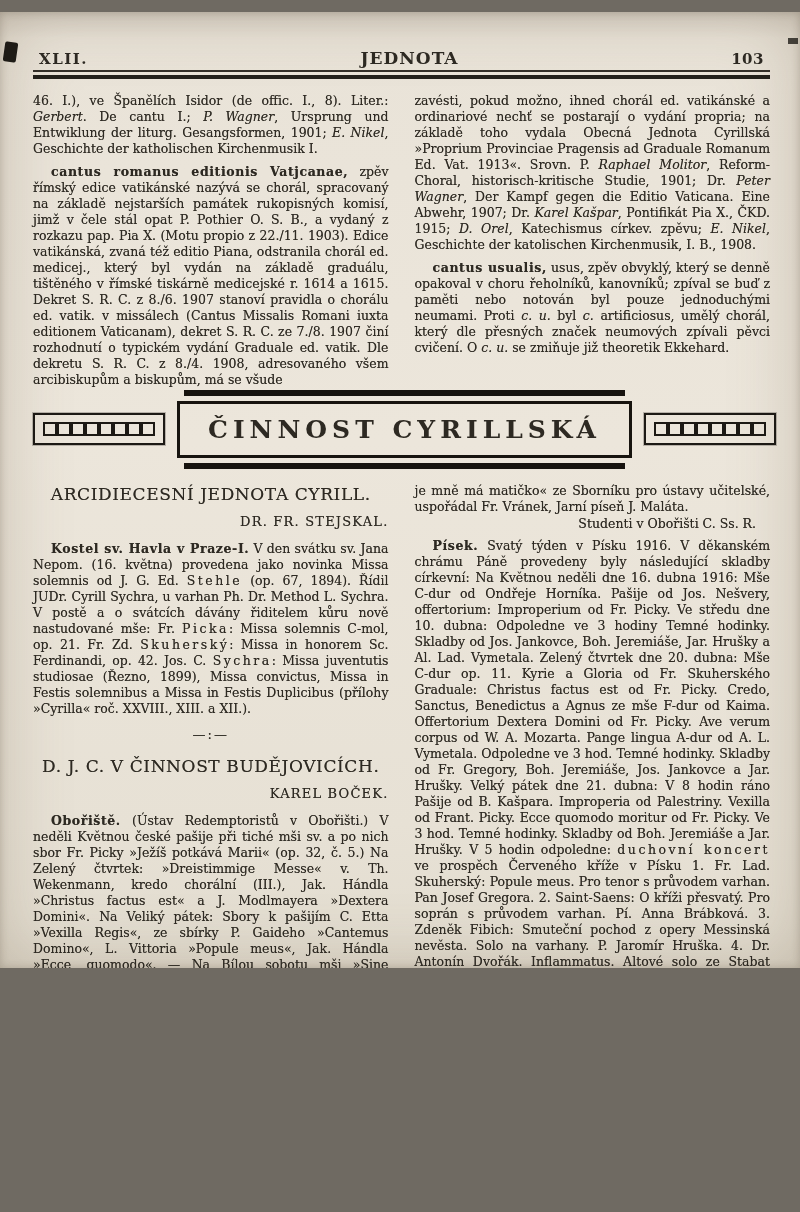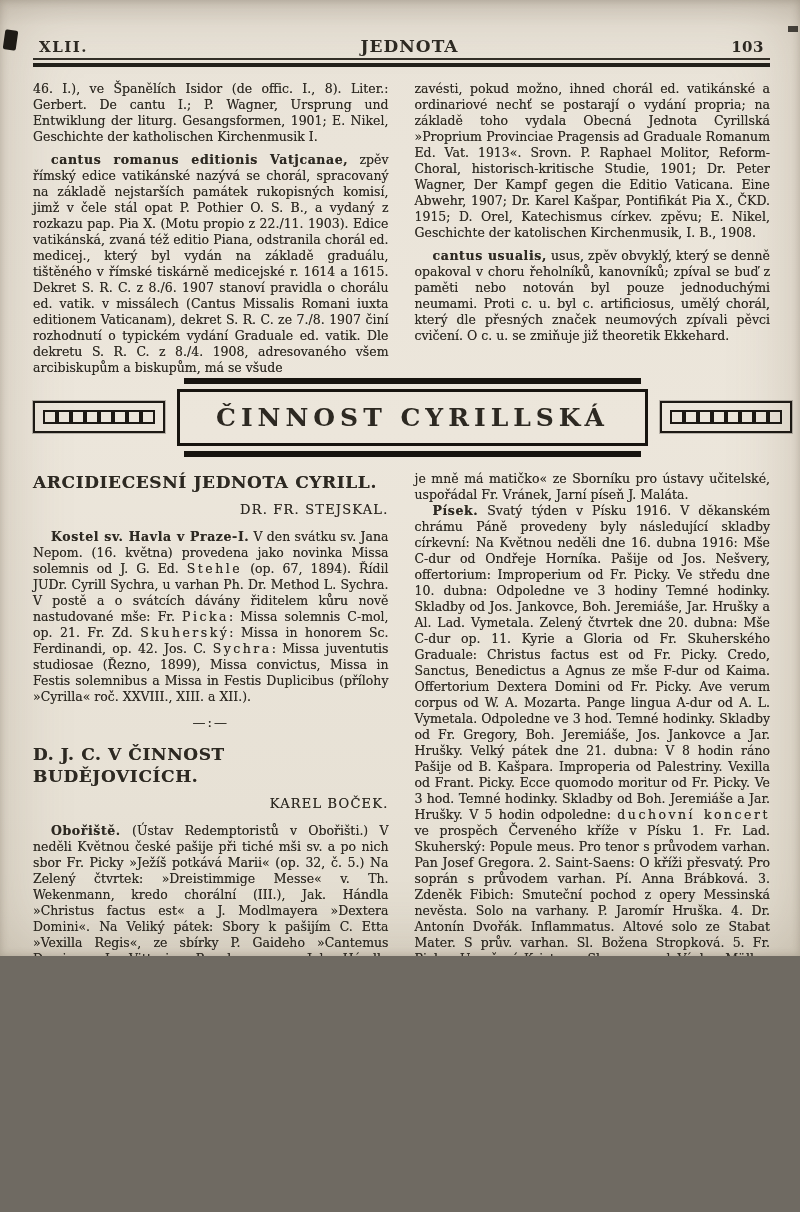--- a/index.html
+++ b/index.html
@@ -1,19 +1,19 @@
 <!DOCTYPE html>
 <html><head>
 <meta charset="utf-8">
 <style>
   html,body{margin:0;padding:0;background:#6f6a62;}
   .page{
     position:relative;
     width:800px;height:956px;
-    margin:0 auto;
+    margin:12px auto;
     box-sizing:border-box;
     padding:10px 30px 0 33px;
     background:linear-gradient(180deg,#d8d1c6 0px,#e9e3d8 26px,#ece6db 45%,#e7e1d5 85%,#e2dccf 100%);
     box-shadow:inset 0 0 70px rgba(110,95,70,.28), inset 0 0 8px rgba(60,50,35,.25);
     font-family:"DejaVu Serif","Liberation Serif",serif;
     color:#2d2922;
     overflow:hidden;
   }
   .mark{position:absolute;background:#1e1b16;}
   .mark1{left:4px;top:30px;width:13px;height:20px;border-radius:2px;transform:rotate(8deg);}
@@ -24,31 +24,31 @@
   .h-right{font-size:15px;letter-spacing:.5px;}
   .rule-thin{height:2px;background:#332f28;margin-top:1px;}
   .rule-thick{height:4px;background:#22201a;margin-top:3px;}
   .top-columns{display:flex;gap:26px;margin-top:14px;height:272px;}
   .bottom-columns{display:flex;gap:26px;margin-top:6px;}
   .col{flex:1;min-width:0;text-align:justify;font-size:12.5px;line-height:16px;text-shadow:0 0 .4px rgba(45,41,34,.6);}
   p.para{margin:0 0 0 0;}
   p.para + p.para{margin-top:7px;}
   p.para.indent{text-indent:18px;}
   .b{font-weight:bold;letter-spacing:.6px;}
-  .i{}
+  .i{font-style:italic;}
   .sp{letter-spacing:2.5px;}
   .banner-row{display:flex;align-items:center;height:88px;margin:20px 0 10px 0;}
   .sq-strip{flex:1;display:flex;justify-content:space-between;align-items:center;border:2px solid #1c1914;padding:4px 8px;height:20px;box-shadow:0 0 0 1px rgba(28,25,20,.25);}
   .sq{width:14px;height:14px;border:2px solid #1c1914;box-sizing:border-box;}
-  .banner-box{position:relative;border:3px solid #17140f;padding:11px 36px;margin:0 12px;text-align:center;}
+  .banner-box{position:relative;border:3px solid #17140f;padding:11px 28px;margin:0 12px;text-align:center;}
   .banner-box::before,.banner-box::after{content:"";position:absolute;left:4px;right:4px;height:6px;background:#17140f;}
   .banner-box::before{top:-14px;}
   .banner-box::after{bottom:-14px;}
   .banner-title{font-size:25px;font-weight:bold;letter-spacing:5px;white-space:nowrap;}
-  .section-title{text-align:left;font-weight:bold;font-size:17px;line-height:22px;letter-spacing:.6px;text-indent:0;}
+  .section-title{text-align:center;font-weight:normal;font-size:17px;line-height:22px;letter-spacing:.6px;text-indent:0;}
   .section-title.s2{margin-top:4px;}
   .section-author{text-align:right;font-size:13px;letter-spacing:1.2px;margin:9px 0 11px 0;}
   .divider{text-align:center;font-size:13px;letter-spacing:2px;margin:10px 0 12px 0;}
   .signature{text-align:right;padding-right:14px;margin:1px 0 6px 0;}
 </style>
 </head>
 <body>
 
 <div class="page">
   <div class="mark mark1"></div>
@@ -112,18 +112,19 @@
       <div class="section-title s2">D. J. C. V ČINNOST BUDĚJOVICÍCH.</div>
       <div class="section-author">KAREL BOČEK.</div>
       <div id="s2-paras">
           <p class="para indent"><span class="b">Obořiště.</span><span> (Ústav Redemptoristů v Obořišti.) V neděli Květnou české pašije při tiché mši sv. a po nich sbor Fr. Picky »Ježíš potkává Marii« (op. 32, č. 5.) Na Zelený čtvrtek: »Dreistimmige Messe« v. Th. Wekenmann, kredo chorální (III.), Jak. Hándla »Christus factus est« a J. Modlmayera »Dextera Domini«. Na Veliký pátek: Sbory k pašijím C. Etta »Vexilla Regis«, ze sbírky P. Gaideho »Cantemus Domino«, L. Vittoria »Popule meus«, Jak. Hándla »Ecce, quomodo«. — Na Bílou sobotu mši »Sine domine« J. Nešvery. Ostatní části chorálně. Při temných hodinkách přednesli jsme III. Lamentace pro Zelený čtvrtek a Velký pátek v čtyřhlasém chorálu, pro Bílou sobotu »III. Lamentatio« v. J. G. E. Stehle (op. 42.) Z nově nacvičených motett uvádím: »Laetentur coeli« F. Drücklmayera, Jos. Gubera »Veritas mea« a »Diffusa est«. Ze sbírky »XV Offertoria« (op. 111.) Nově cvičíme mši Fr. Witta »M. in nou. St. Francisci Xav.« (op. 8a.) Při domácí slavnosti ke cti P. Marie, Matky Ustavičné Pomoci přednesli jsme: »Diffusa est« Palestrina-Bewerunge a J Modlmayera »Salve Regina« pro dva sbory. Při jiné slavnosti zapěli jsme Pav. Jil. Kaboně »Modlitbu« (slavnostní sbor pro mužské hlasy.) — O jmeninách P. Josefa Kučery, prefekta studií, přednesli slavnostní sbor »Modlitbu« od J. Šafaříka a Pav Jil. Kaboně, »Žežuličku« K. Knittla, »Po boji« N. Kubáta ze sbírky X mužských sborů od téhož, pak písně národní »Čí to koníčky?« »Líto</span></p>
         </div>
     </div>
     <div class="col">
       <div id="br-cont">
           <p class="para"><span>je mně má matičko« ze Sborníku pro ústavy učitelské, uspořádal Fr. Vránek, Jarní píseň J. Maláta.</span></p>
         </div>
+      <div class="signature">Studenti v Obořišti C. Ss. R.</div>
       <div id="br-paras">
           <p class="para indent"><span class="b">Písek.</span><span> Svatý týden v Písku 1916. V děkanském chrámu Páně provedeny byly následující skladby církevní: Na Květnou neděli dne 16. dubna 1916: Mše C-dur od Ondřeje Horníka. Pašije od Jos. Nešvery, offertorium: Improperium od Fr. Picky. Ve středu dne 10. dubna: Odpoledne ve 3 hodiny Temné hodinky. Skladby od Jos. Jankovce, Boh. Jeremiáše, Jar. Hrušky a Al. Lad. Vymetala. Zelený čtvrtek dne 20. dubna: Mše C-dur op. 11. Kyrie a Gloria od Fr. Skuherského Graduale: Christus factus est od Fr. Picky. Credo, Sanctus, Benedictus a Agnus ze mše F-dur od Kaima. Offertorium Dextera Domini od Fr. Picky. Ave verum corpus od W. A. Mozarta. Pange lingua A-dur od A. L. Vymetala. Odpoledne ve 3 hod. Temné hodinky. Skladby od Fr. Gregory, Boh. Jeremiáše, Jos. Jankovce a Jar. Hrušky. Velký pátek dne 21. dubna: V 8 hodin ráno Pašije od B. Kašpara. Improperia od Palestriny. Vexilla od Frant. Picky. Ecce quomodo moritur od Fr. Picky. Ve 3 hod. Temné hodinky. Skladby od Boh. Jeremiáše a Jar. Hrušky. V 5 hodin odpoledne: </span><span class="sp">duchovní koncert</span><span> ve prospěch Červeného kříže v Písku 1. Fr. Lad. Skuherský: Popule meus. Pro tenor s průvodem varhan. Pan Josef Gregora. 2. Saint-Saens: O kříži přesvatý. Pro soprán s průvodem varhan. Pí. Anna Brábková. 3. Zdeněk Fibich: Smuteční pochod z opery Messinská nevěsta. Solo na varhany. P. Jaromír Hruška. 4. Dr. Antonín Dvořák. Inflammatus. Altové solo ze Stabat Mater. S prův. varhan. Sl. Božena Stropková. 5. Fr. Picka: Umučení Kristovo. Slova napsal Václav Müller. Osm sborů pro mužské hlasy. 1. Vjezd Kristův do Jerusalema. 2. Kristus bičován. 3. Ježíš trním korunován. 4. Kristus klesá. 5. Ježíš potkává Marii. 6. Smrt Kristova. 7. Pohřeb Kristův. 8. Z mrtvých vstání. Bílá sobota dne 22. dubna: V 8 hodin ráno obřady církevní. Po 9. hodině slavná mše sv. Kyrie ze mše G-dur, od Horníka. Gloria, Sanctus, Benedictus ze mše Es-dur od A. L. Vymetala. Tractus, Laudate — Magnificat chorální. V půl sedmé hod. večer: Vzkříšení. Hodinky chorálně. Průvod po městě. Te Deum pro smíšené hlasy, varhany, trombi, tromboni a tympani od K. Voborského. Regina coeli s prův. varhan od On. Horníka. Pange lingua pro smíš. sbor, varhany, trombi a tromboni od Ebnera. Hod Boží velikonoční dne 23. dubna: V 11 hodin slavná mše sv. Vidi aquam od Josefa</span></p>
         </div>
     </div>
   </section>
 </div>
 
 </body></html>

